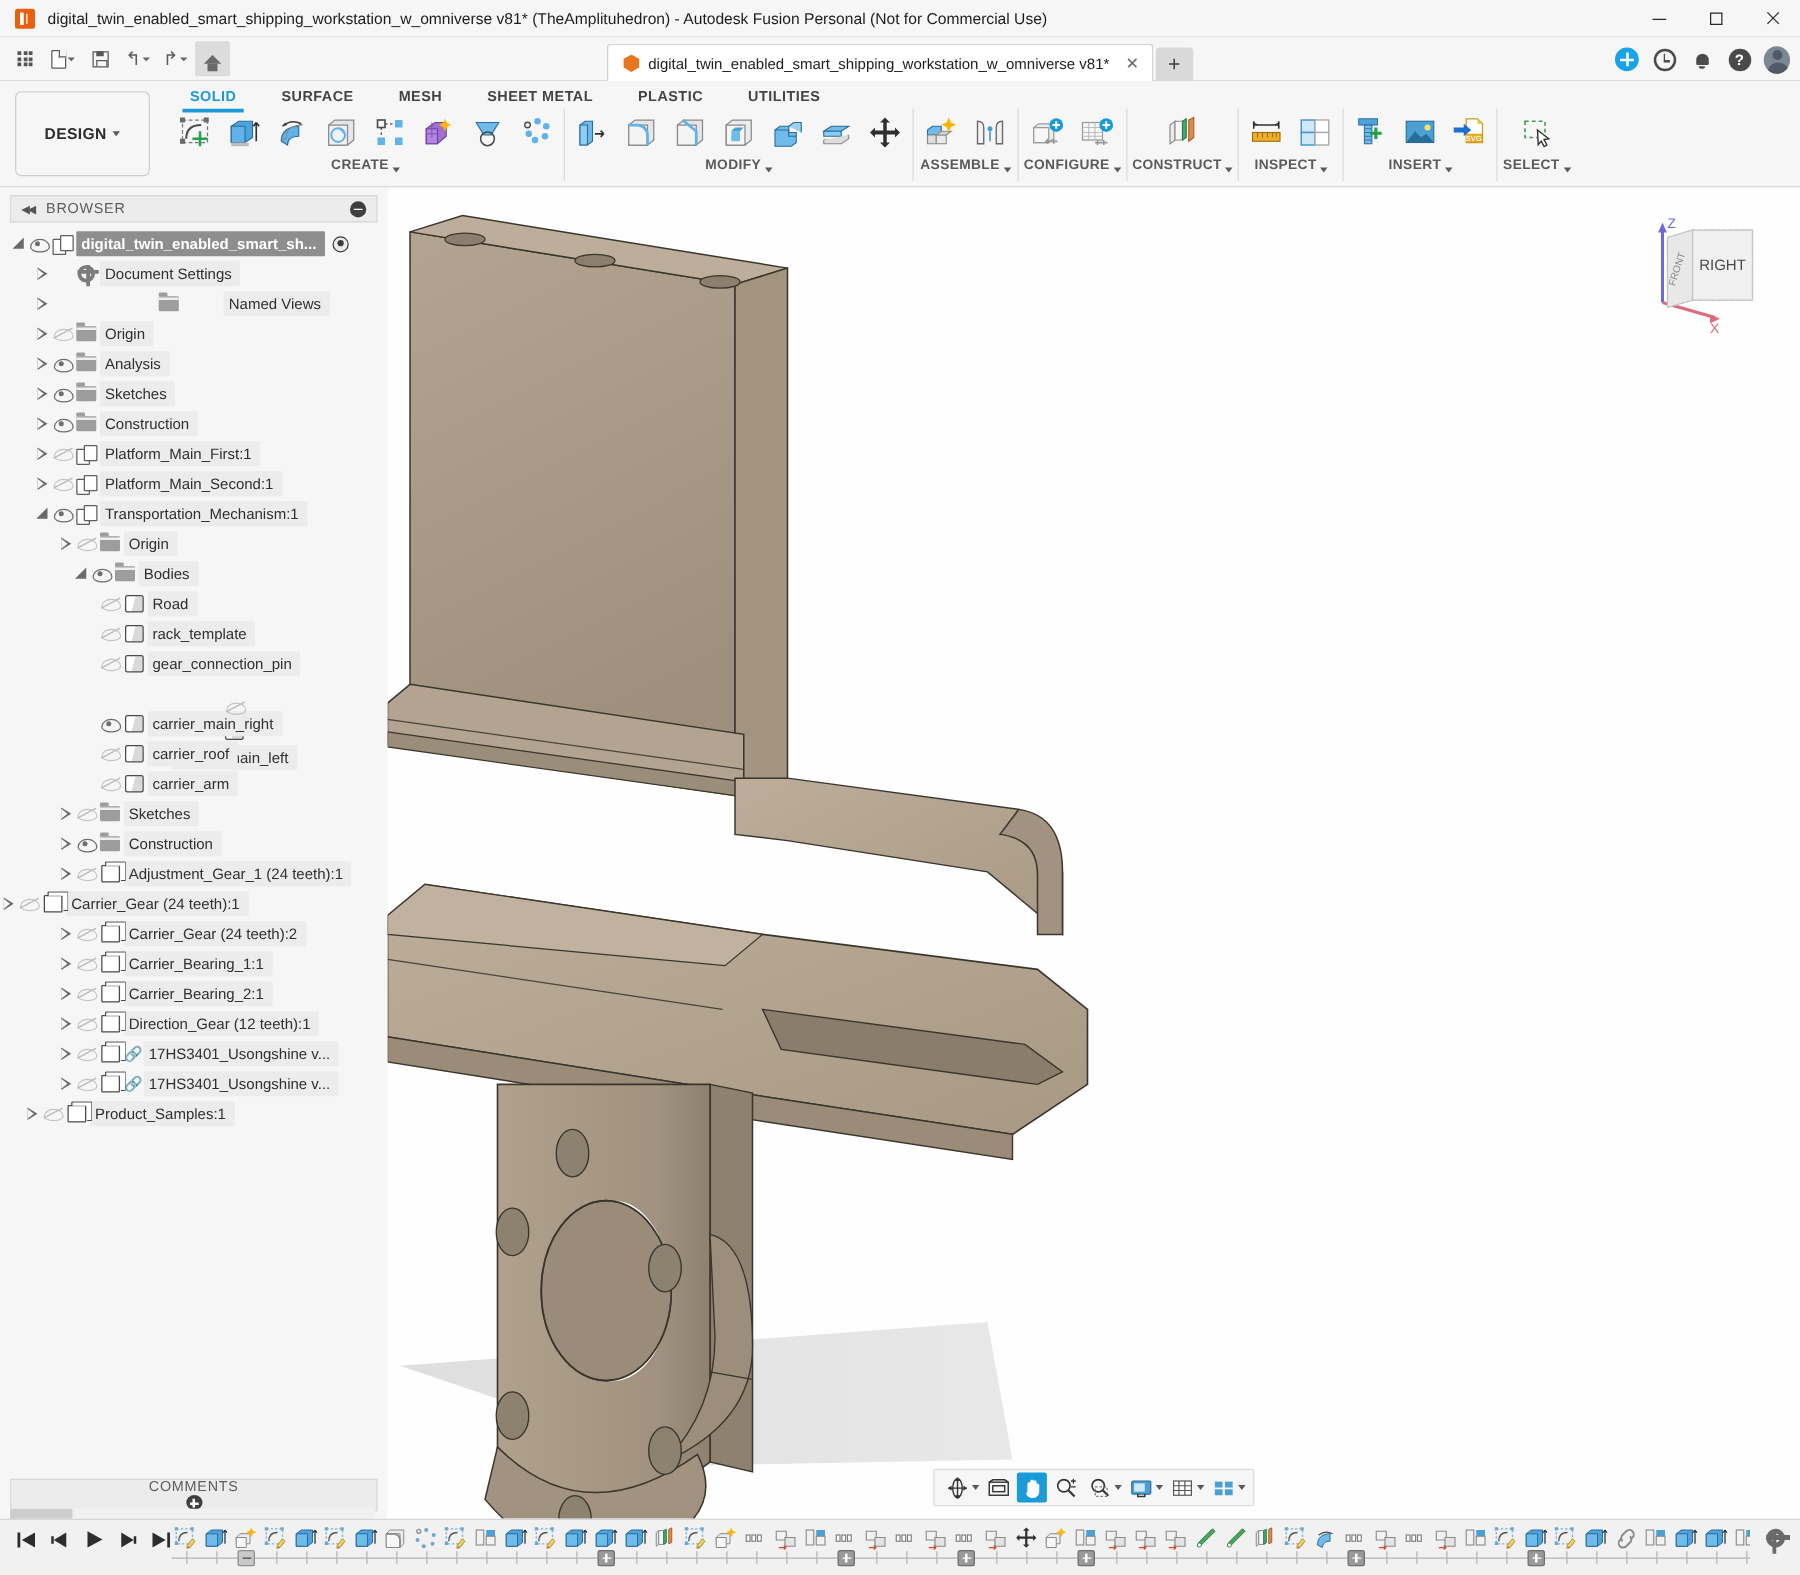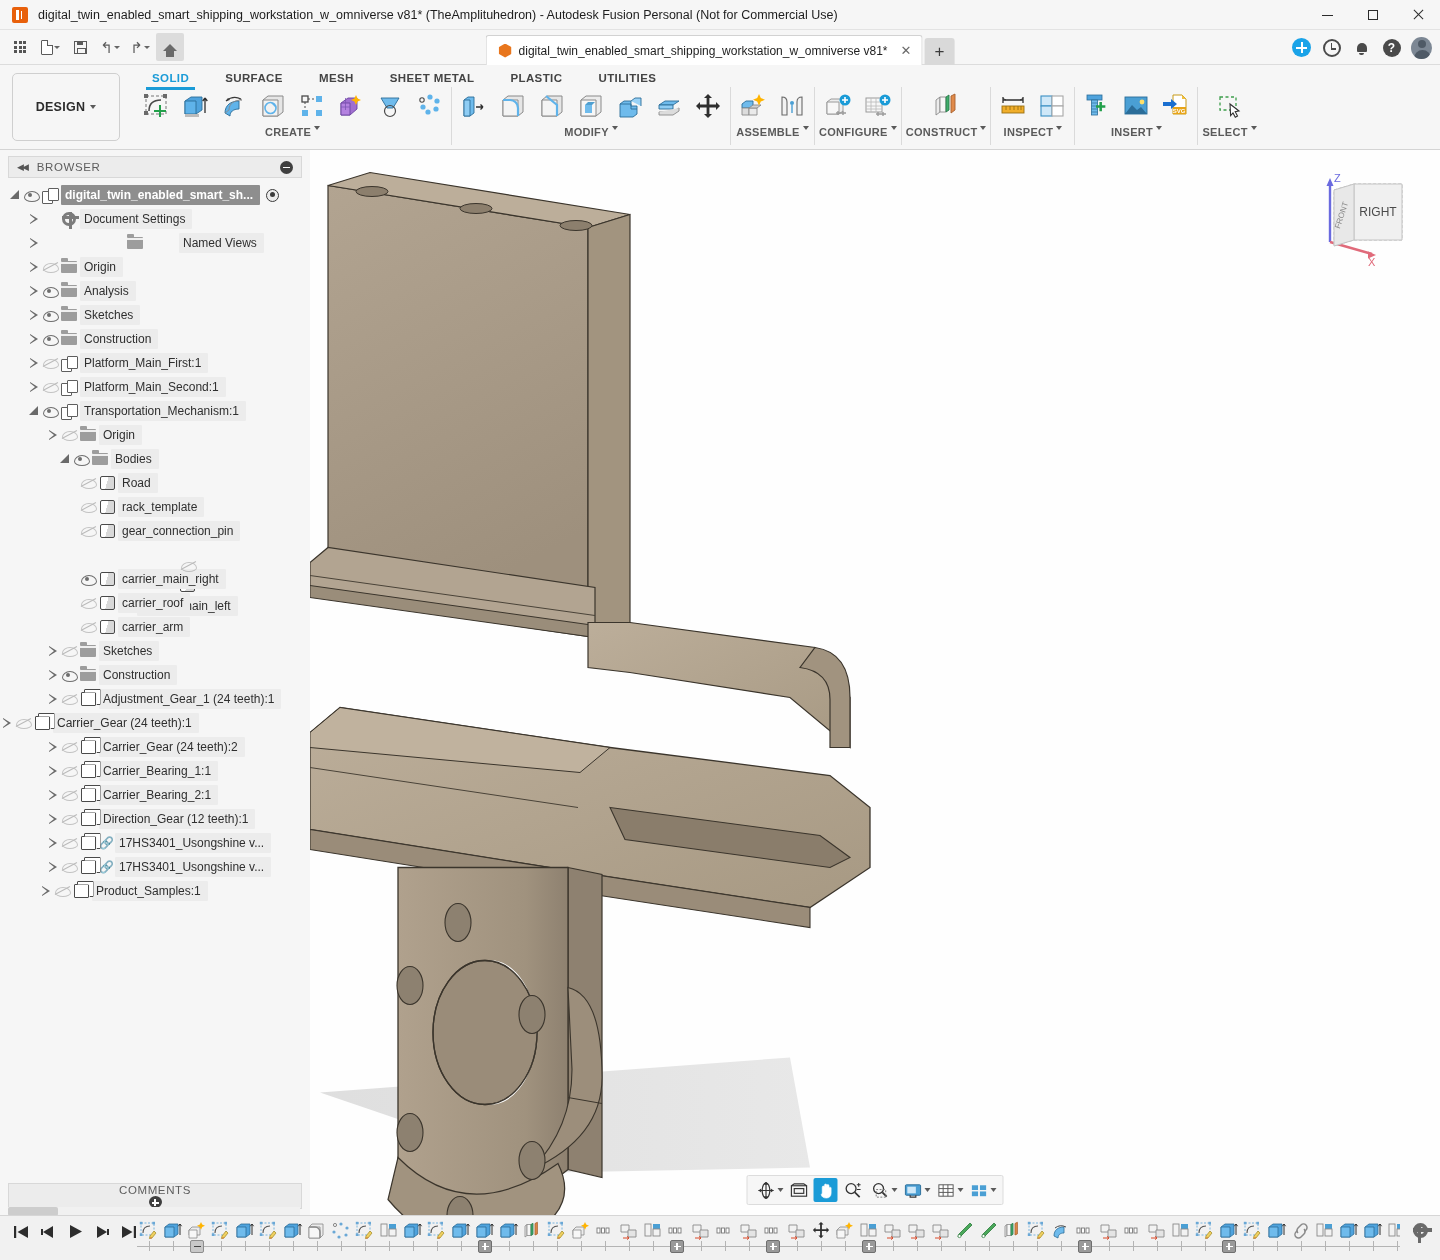--- a/index.html
+++ b/index.html
@@ -100,21 +100,21 @@
   .rtab{
     font-size:11.5px; font-weight:bold; letter-spacing:.4px; color:#444;
     padding:3px 18px 3px 18px; position:relative; white-space:nowrap;
   }
   .rtab.active{ color:#1a9bd7; }
   .rtab.active::after{ content:""; position:absolute; left:12px; right:12px; bottom:-3px; height:3px; background:#1a9bd7; }
   .panels{ flex:1; display:flex; align-items:flex-start; padding-left:4px; }
   .panel{ display:flex; flex-direction:column; align-items:center; height:58px; position:relative; padding:0 4px; }
   .panel + .panel{ border-left:1px solid #dadada; }
   .panel .icons{ display:flex; align-items:flex-start; gap:3px; height:38px; padding-top:1px; }
-  .panel .plabel{ font-size:11px; font-weight:bold; color:#5a5a5a; letter-spacing:.3px; display:flex; align-items:flex-start; gap:3px; margin-top:1px;}
+  .panel .plabel{ font-size:11px; font-weight:bold; color:#5a5a5a; letter-spacing:.3px; display:flex; align-items:flex-end; gap:3px; margin-top:1px;}
   .tool{ width:36px; height:36px; display:flex; align-items:center; justify-content:center; border-radius:2px; position:relative;}
   .caret{ width:0;height:0;border-left:3.5px solid transparent;border-right:3.5px solid transparent;border-top:4px solid #5a5a5a;}
 
   
   .bodyrow{ flex:1; display:flex; position:relative; min-height:0; }
 
   
   .browser{ width:310px; flex:0 0 310px; background:#f6f6f6; display:flex; flex-direction:column; position:relative; }
   .browser-head{
     margin:6px 8px 2px 8px; height:22px; background:#ececec; border:1px solid #d8d8d8;
@@ -931,21 +931,21 @@
             </span>
             <span class="eye">
               <span class="eye-off"></span>
             </span>
             <span class="icoslot">
               <span class="ico-cube"></span>
             </span>
             <span class="ico-link" style="font-size: 12px;">🔗</span>
             <span class="nlabel">17HS3401_Usongshine v...</span>
           </div>
-          <div class="node" style="padding-left: 39px;">
+          <div class="node" style="padding-left: 19px;">
             <span class="twisty">
               <span class="tri-c"></span>
             </span>
             <span class="eye">
               <span class="eye-off"></span>
             </span>
             <span class="icoslot">
               <span class="ico-cube"></span>
             </span>
             <span class="nlabel">Product_Samples:1</span>

